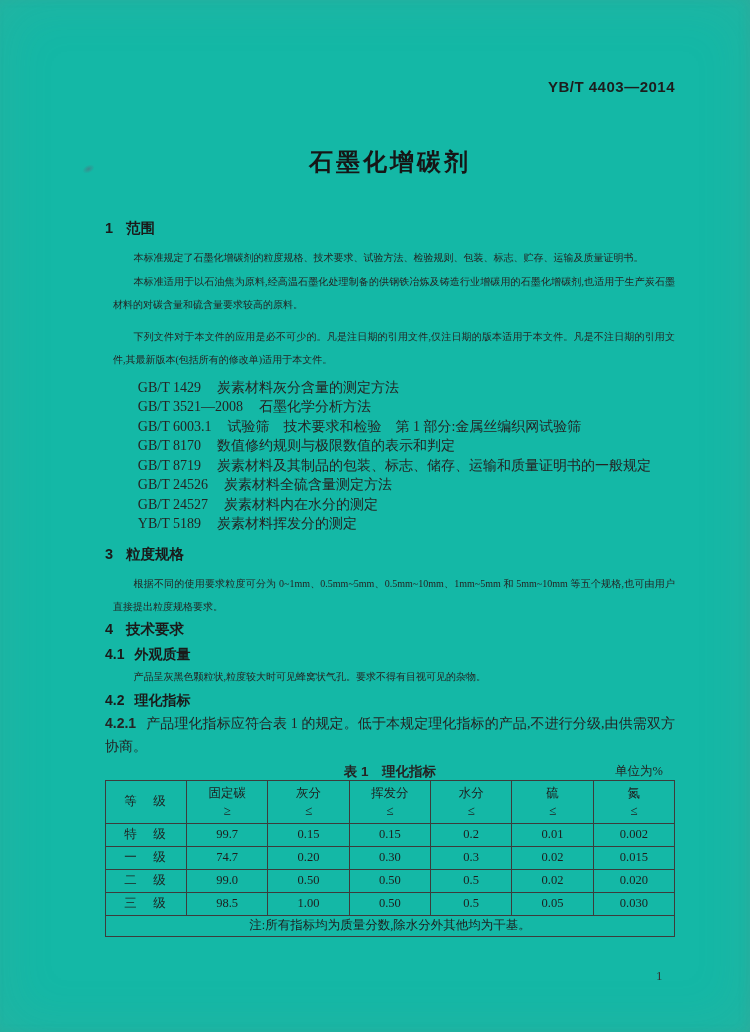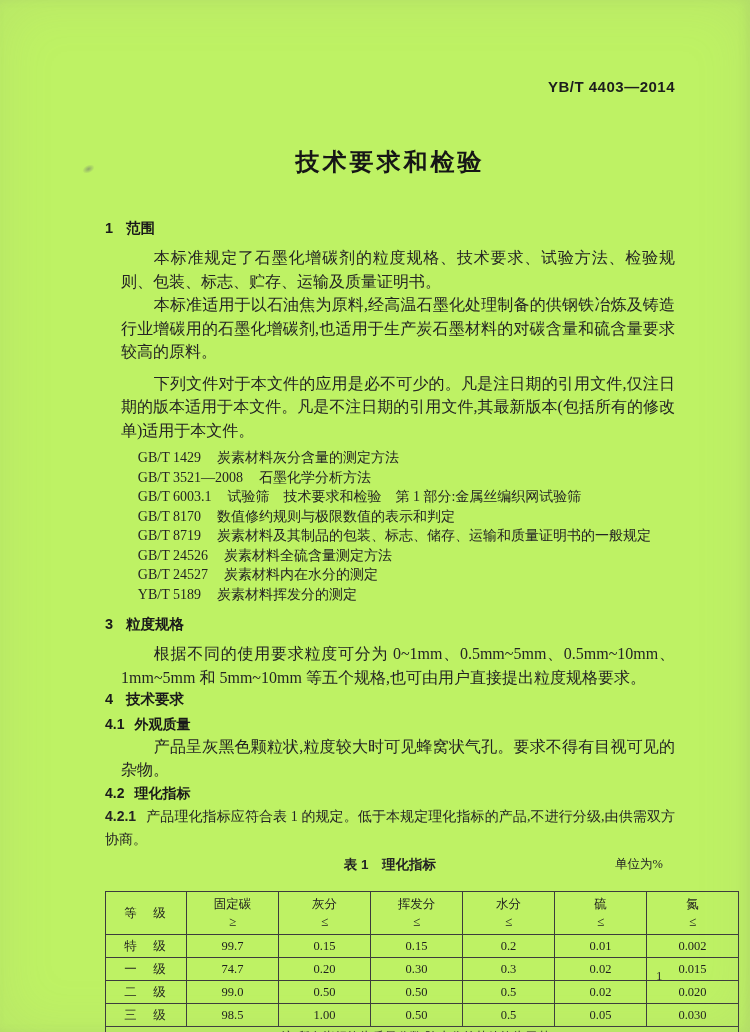--- a/index.html
+++ b/index.html
@@ -5,21 +5,21 @@
   html, body {
     margin: 0;
     padding: 0;
     background: #d9d9d6;
   }
   .page {
     position: relative;
     width: 750px;
     height: 1032px;
     margin: 0;
-    background: #bef264;
+    background: #14b8a6;
     overflow: hidden;
     font-family: "Liberation Serif", "DejaVu Serif", serif;
     color: #242424;
   }
   .page::after {
     content: "";
     position: absolute;
     inset: 0;
     pointer-events: none;
     box-shadow: inset 0 0 55px rgba(150,148,138,0.14), inset -4px 0 10px rgba(120,120,115,0.10);
@@ -76,23 +76,23 @@
   }
   .h-num { margin-right: 13px; }
   .h-sub .h-num { margin-right: 10px; }
   #h-s1 { margin-top: 40px; }
   #h-s2 { margin-top: 9px; }
   #h-s3 { margin-top: 10px; }
   #h-s4 { }
   #h-s41 { margin-top: 6px; }
   #h-s42 { margin-top: 3px; }
   .body-p {
-    margin: 8px 0 0 16px;
+    margin: 8px 0 0 8px;
     line-height: 23.5px;
-    font-size: 16px;
+    font-size: 10px;
     text-indent: 2.05em;
     text-align: justify;
   }
   .body-p.follow { margin-top: 0; }
   .body-p.single { margin-top: 1px; line-height: 23px; }
   .clause-p {
     margin: 2px 0 0 0;
     line-height: 23px;
     font-size: 14px;
     text-align: justify;
@@ -127,22 +127,22 @@
   }
   .unit-label {
     position: absolute;
     right: 12px;
     top: 0;
     font-size: 12.5px;
     font-family: "Liberation Serif", "DejaVu Serif", serif;
     font-weight: normal;
   }
   table.spec {
-    margin-top: 18px;
-    width: 634px;
+    margin-top: 0;
+    width: 570px;
     border-collapse: collapse;
     table-layout: fixed;
     font-size: 12.5px;
     color: #1e1e1e;
   }
   table.spec th, table.spec td {
     border: 1px solid #3c3c3c;
     text-align: center;
     vertical-align: middle;
     padding: 0;
@@ -173,21 +173,21 @@
 <body>
 
 <div class="page">
 
   <div class="smudge"></div>
 
   <div class="content">
 
     <div class="doc-code">YB/T 4403—2014</div>
 
-    <h1 class="doc-title">技术要求和检验</h1>
+    <h1 class="doc-title">石墨化增碳剂</h1>
 
     <div class="h-sec" id="h-s1">
       <span class="h-num">1</span><span>范围</span>
     </div>
     <p class="body-p">本标准规定了石墨化增碳剂的粒度规格、技术要求、试验方法、检验规则、包装、标志、贮存、运输及质量证明书。</p>
     <p class="body-p follow">本标准适用于以石油焦为原料,经高温石墨化处理制备的供钢铁冶炼及铸造行业增碳用的石墨化增碳剂,也适用于生产炭石墨材料的对碳含量和硫含量要求较高的原料。</p>
 
     <p class="body-p">下列文件对于本文件的应用是必不可少的。凡是注日期的引用文件,仅注日期的版本适用于本文件。凡是不注日期的引用文件,其最新版本(包括所有的修改单)适用于本文件。</p>
     <div class="refs">
       <div class="ref-line"><span class="ref-code">GB/T 1429</span><span>炭素材料灰分含量的测定方法</span></div>

